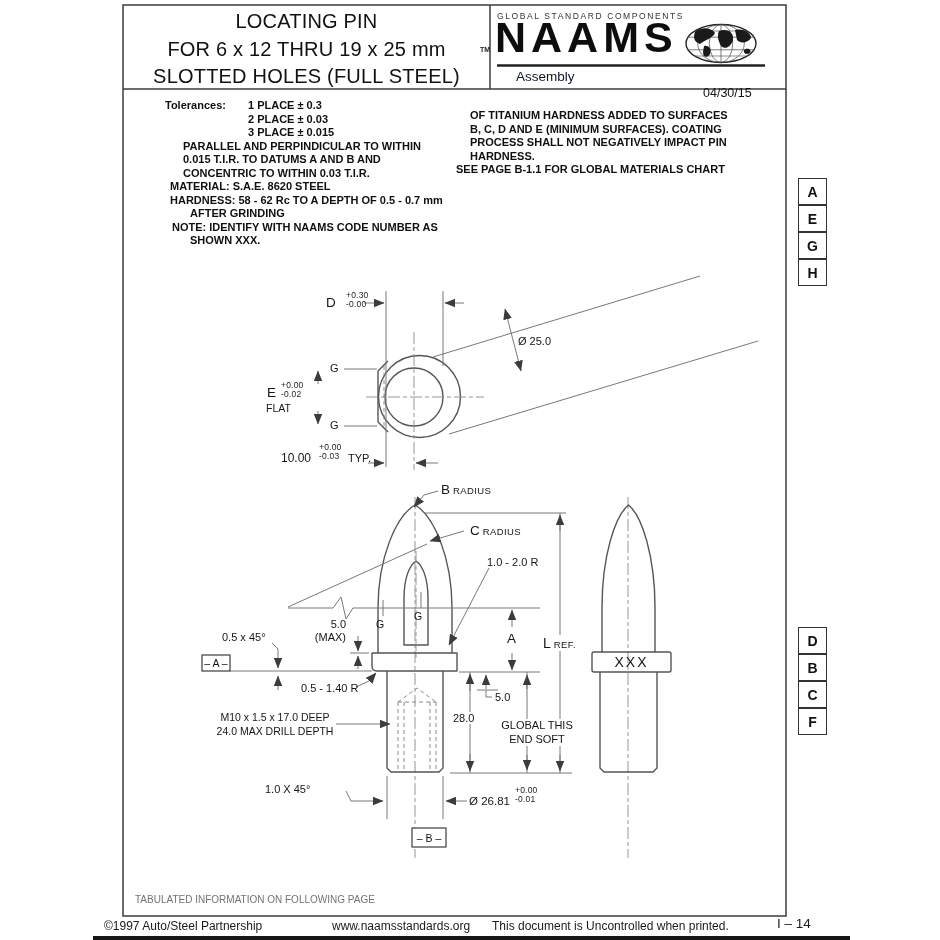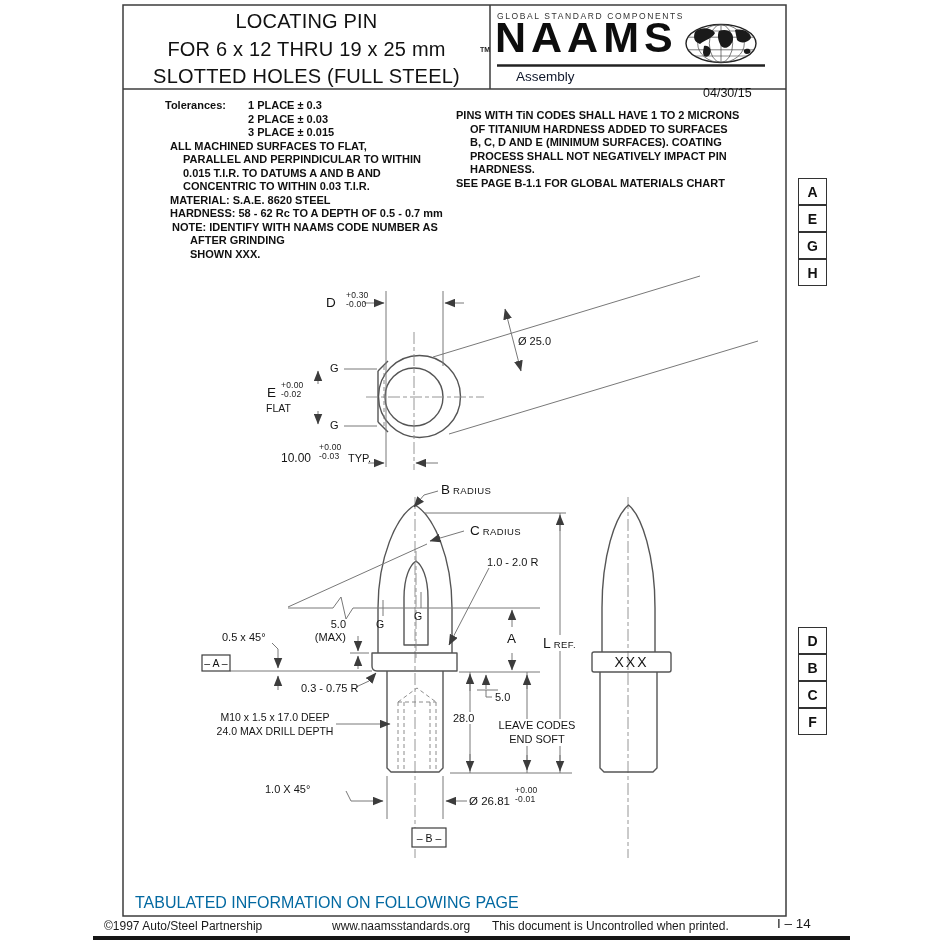--- a/index.html
+++ b/index.html
@@ -20,21 +20,21 @@
   .tab{width:29px;height:27px;box-sizing:border-box;border:1.6px solid #333;background:#fff;display:flex;align-items:center;justify-content:center;font-size:14px;font-weight:bold;color:#111;}
   .noteblock{font-size:11px;line-height:13.5px;color:#101010;white-space:nowrap;font-weight:bold;}
   .nl-label{display:inline-block;width:83px;}
   .dl{position:absolute;font-size:11px;color:#151515;white-space:nowrap;}
   .wbg{background:#fff;padding:0 1px;}
   .big{font-size:13.5px;}
   .small-word{font-size:9.5px;letter-spacing:.4px;padding-left:3px;}
   .tolstack{position:absolute;font-size:8.5px;line-height:9px;color:#222;letter-spacing:.2px;}
   .dtm{display:flex;align-items:center;justify-content:center;font-size:10.5px;color:#111;}
   .ctr{text-align:center;}
-  .footer-note{left:135px;top:894px;font-size:16px;color:#0369a1;}
+  .footer-note{left:135px;top:894px;font-size:10px;color:#737373;}
   .f1{left:104px;top:919px;font-size:12px;}
   .f2{left:296px;top:919px;font-size:12px;margin-left:36px;}
   .f3{left:492px;top:919px;font-size:12px;}
   .f4{left:777px;top:916px;font-size:13.5px;}
   .botbar{left:93px;top:936px;width:757px;height:4px;background:#161616;}
 </style>
 </head>
 <body>
 
 <svg class="layer" width="940" height="940" viewBox="0 0 940 940">
@@ -190,33 +190,31 @@
 <div class="abs tab" style="left:798px;top:259px">H</div>
 <div class="abs tab" style="left:798px;top:627px">D</div>
 <div class="abs tab" style="left:798px;top:654px">B</div>
 <div class="abs tab" style="left:798px;top:681px">C</div>
 <div class="abs tab" style="left:798px;top:708px">F</div>
 
 <div class="abs noteblock" style="left:165px;top:99px;width:340px">
   <div><span class="nl-label">Tolerances:</span><span>1 PLACE ± 0.3</span></div>
   <div style="padding-left:83px">2 PLACE ± 0.03</div>
   <div style="padding-left:83px">3 PLACE ± 0.015</div>
-  <div style="padding-left:5px">ALL MACHINED SURFACES TO FLAT,</div>
   <div style="padding-left:18px">PARALLEL AND PERPINDICULAR TO WITHIN</div>
   <div style="padding-left:18px">0.015 T.I.R. TO DATUMS A AND B AND</div>
   <div style="padding-left:18px">CONCENTRIC TO WITHIN 0.03 T.I.R.</div>
   <div style="padding-left:5px">MATERIAL: S.A.E. 8620 STEEL</div>
   <div style="padding-left:5px">HARDNESS: 58 - 62 Rc TO A DEPTH OF 0.5 - 0.7 mm</div>
+  <div style="padding-left:25px">AFTER GRINDING</div>
   <div style="padding-left:7px">NOTE: IDENTIFY WITH NAAMS CODE NUMBER AS</div>
-  <div style="padding-left:25px">AFTER GRINDING</div>
   <div style="padding-left:25px"><span>SHOWN </span><b>XXX</b><span>.</span></div>
 </div>
 
 <div class="abs noteblock" style="left:456px;top:109px;width:330px">
-  <div>PINS WITH TiN CODES SHALL HAVE 1 TO 2 MICRONS</div>
   <div style="padding-left:14px">OF TITANIUM HARDNESS ADDED TO SURFACES</div>
   <div style="padding-left:14px">B, C, D AND E (MINIMUM SURFACES). COATING</div>
   <div style="padding-left:14px">PROCESS SHALL NOT NEGATIVELY IMPACT PIN</div>
   <div style="padding-left:14px">HARDNESS.</div>
   <div>SEE PAGE B-1.1 FOR GLOBAL MATERIALS CHART</div>
 </div>
 
 <div class="dl big" style="left:326px;top:295px">D</div>
 <div class="tolstack" style="left:346px;top:291px">
   <div>+0.30</div>
@@ -242,31 +240,31 @@
 <div class="dl" style="left:470px;top:523px"><span class="big">C</span><span class="small-word">RADIUS</span></div>
 <div class="dl" style="left:487px;top:556px">1.0 - 2.0 R</div>
 <div class="dl" style="left:376px;top:618px;font-size:10.5px">G</div>
 <div class="dl" style="left:414px;top:610px;font-size:10.5px">G</div>
 <div class="dl" style="left:222px;top:631px">0.5 x 45°</div>
 <div class="dl ctr" style="left:300px;top:618px;width:46px;line-height:12.5px;text-align:right">
   <div>5.0</div>
   <div>(MAX)</div>
 </div>
 <div class="abs dtm" style="left:202px;top:655px;width:28px;height:16px">– A –</div>
-<div class="dl" style="left:301px;top:682px">0.3 - 0.75 R</div>
+<div class="dl" style="left:301px;top:682px">0.5 - 1.40 R</div>
 <div class="dl ctr" style="left:215px;top:711px;width:120px;font-size:10.5px;line-height:13.5px">
   <div>M10 x 1.5 x 17.0 DEEP</div>
   <div>24.0 MAX DRILL DEPTH</div>
 </div>
 <div class="dl big wbg" style="left:506px;top:631px">A</div>
 <div class="dl wbg" style="left:542px;top:635px"><span style="font-size:14px">L</span><span class="small-word">REF.</span></div>
 <div class="dl" style="left:495px;top:691px">5.0</div>
 <div class="dl wbg" style="left:452px;top:712px">28.0</div>
 <div class="dl ctr wbg" style="left:490px;top:719px;width:92px;line-height:13.5px">
-  <div>LEAVE CODES</div>
+  <div>GLOBAL THIS</div>
   <div>END SOFT</div>
 </div>
 <div class="dl" style="left:265px;top:783px">1.0 X 45°</div>
 <div class="dl" style="left:469px;top:795px;font-size:11.5px">Ø 26.81</div>
 <div class="tolstack" style="left:515px;top:786px">
   <div>+0.00</div>
   <div>-0.01</div>
 </div>
 <div class="abs dtm" style="left:412px;top:828px;width:34px;height:19px">– B –</div>
 

